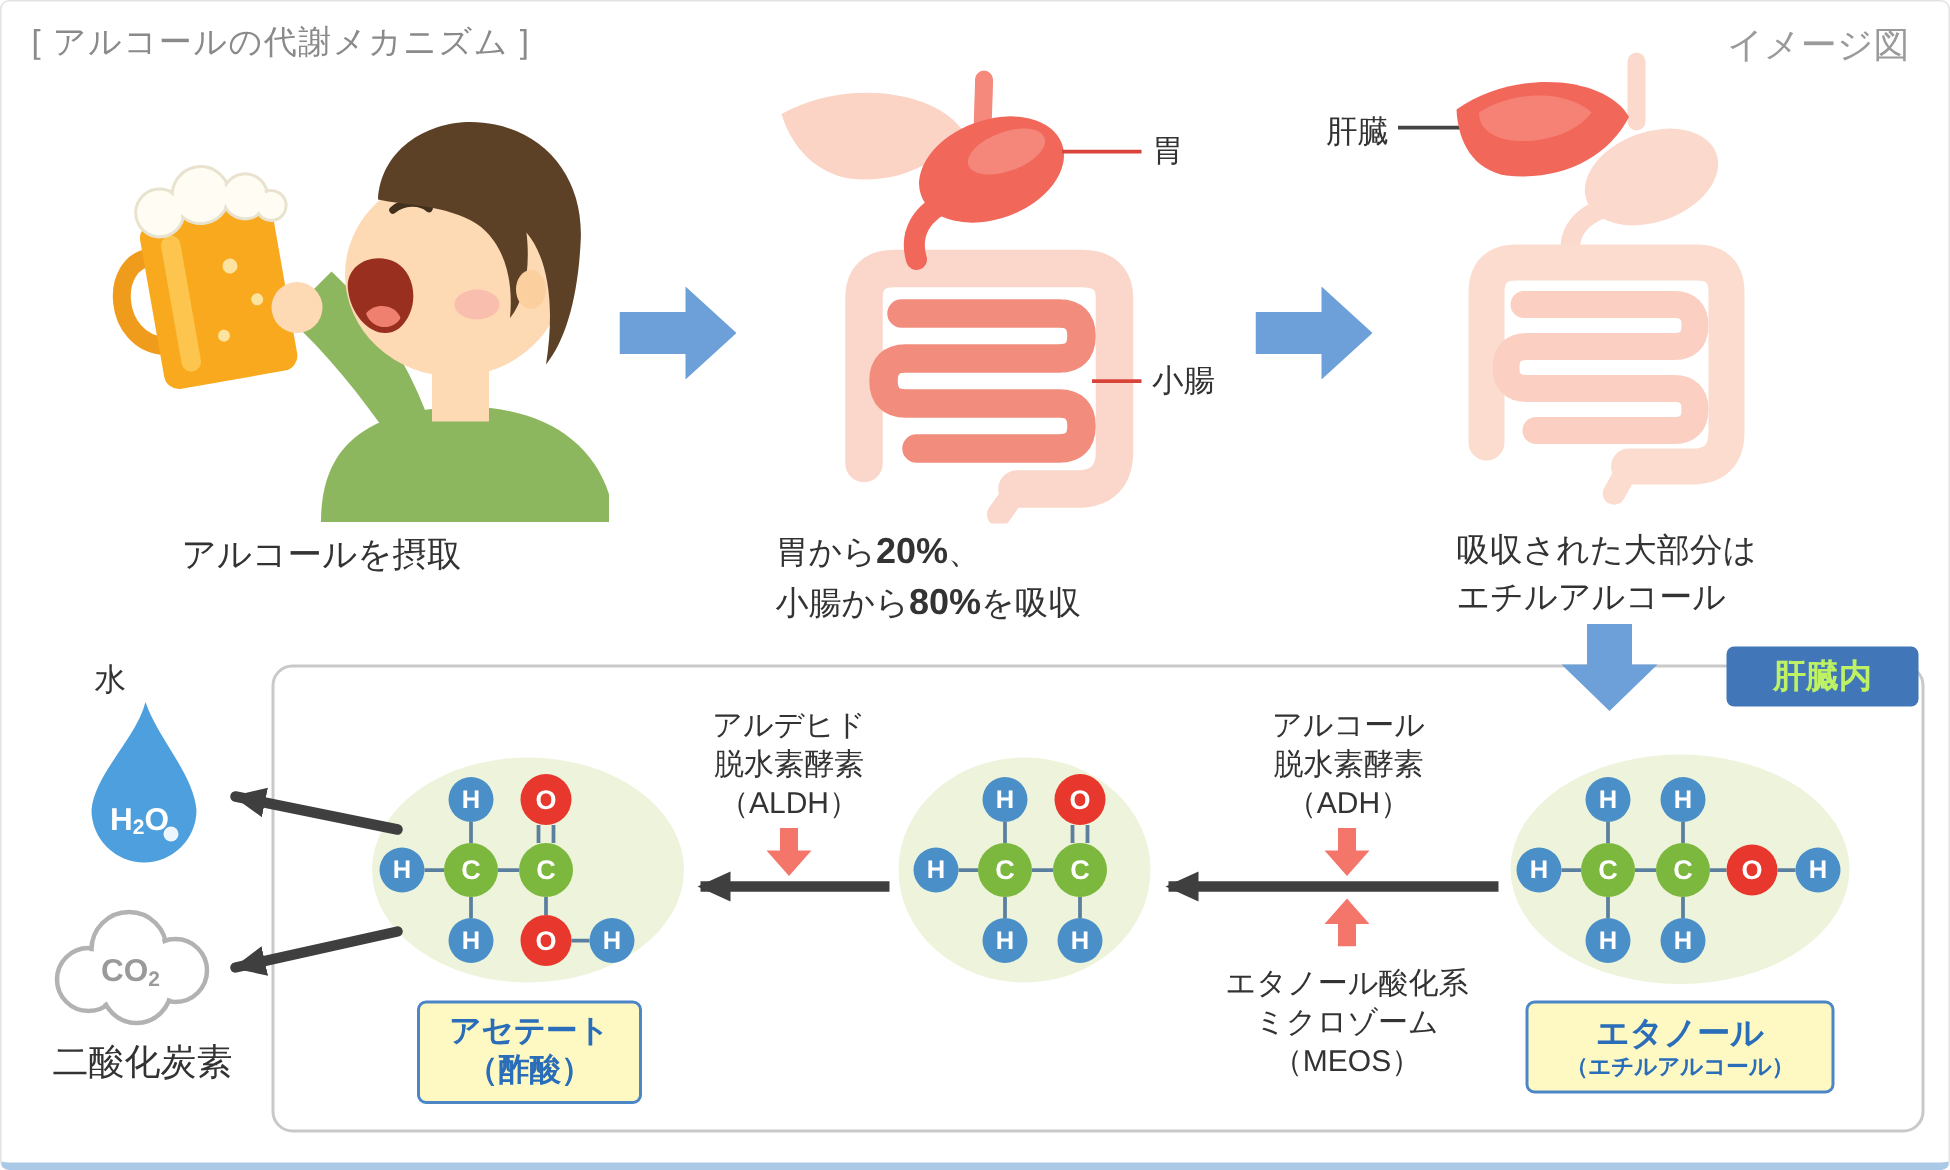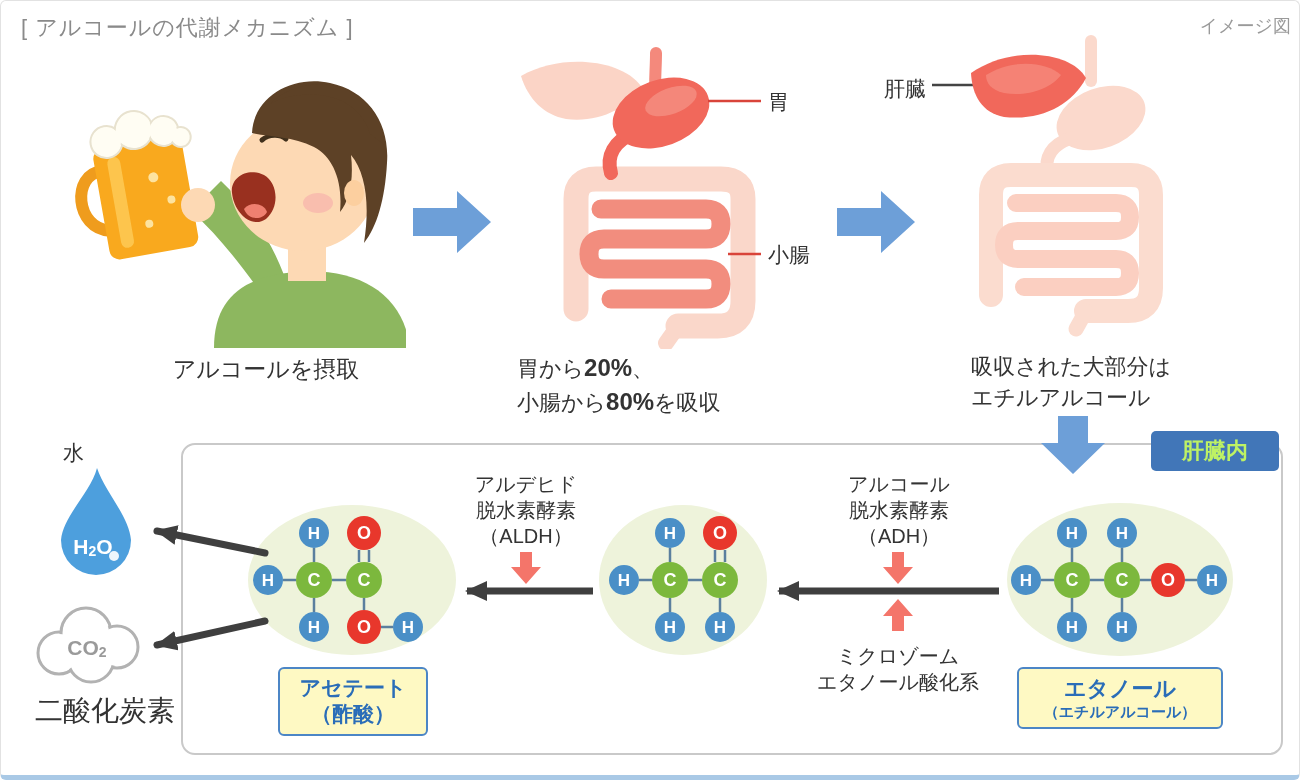--- a/index.html
+++ b/index.html
@@ -9,24 +9,24 @@
     position: relative;
     width: 1300px; height: 780px;
     background: #fff;
     border: 1px solid #e2e2e2;
     border-bottom: 5px solid #a9c9e6;
     border-radius: 6px;
     overflow: hidden;
   }
   .abs { position: absolute; }
   .title { left: 20px; top: 12px; font-size: 22px; color: #8a8a8a; letter-spacing: 1px; }
-  .note  { right: 8px; top: 13px; font-size: 18px; color: #9a9a9a; }
+  .note  { right: 26px; top: 13px; font-size: 24px; color: #9a9a9a; }
   .caption { font-size: 22px; color: #333; line-height: 1.42; }
   .caption b { font-size: 24px; }
-  .caption.center { text-align: center; }
+  .caption.center { text-align: left; }
   .enzyme { font-size: 20px; color: #333; text-align: center; line-height: 1.3; }
   .mol-ellipse { background: #eef3db; border-radius: 50%; display:flex; align-items:center; justify-content:center; }
   .mol-label {
     background: #fef9c3; border: 2px solid #4c86c6; border-radius: 6px;
     color: #2a6db8; font-weight: bold; text-align: center; line-height: 1.25;
   }
   .badge {
     background: #4176b8; color: #bef264; font-weight: bold; font-size: 22px;
     border-radius: 5px; display: flex; align-items: center; justify-content: center;
   }
@@ -291,22 +291,23 @@
     <div>アルデヒド</div>
     <div>脱水素酵素</div>
     <div>（ALDH）</div>
   </div>
   <div class="abs enzyme" style="left:828px;top:470px;width:140px;">
     <div>アルコール</div>
     <div>脱水素酵素</div>
     <div>（ADH）</div>
   </div>
   <div class="abs enzyme" style="left:797px;top:642px;width:200px;">
+    <div>エタノール酸化系</div>
     <div>ミクロゾーム</div>
-    <div>エタノール酸化系</div>
+    <div>（MEOS）</div>
   </div>
 
   <svg class="abs" style="left:510px;top:551px;" width="30" height="32" viewBox="0 0 30 32">
     <polygon points="9,0 21,0 21,15 30,15 15,32 0,15 9,15" fill="#f4756a"></polygon>
   </svg>
   <svg class="abs" style="left:882px;top:551px;" width="30" height="32" viewBox="0 0 30 32">
     <polygon points="9,0 21,0 21,15 30,15 15,32 0,15 9,15" fill="#f4756a"></polygon>
   </svg>
   <svg class="abs" style="left:882px;top:598px;" width="30" height="32" viewBox="0 0 30 32">
     <polygon points="9,32 21,32 21,17 30,17 15,0 0,17 9,17" fill="#f4756a"></polygon>
@@ -339,15 +340,15 @@
         <circle cx="62" cy="62" r="23"></circle>
     </g>
     <g fill="#fff">
       <circle cx="30" cy="56" r="19"></circle>
         <circle cx="57" cy="36" r="23"></circle>
       <circle cx="88" cy="50" r="19"></circle>
         <circle cx="62" cy="62" r="21"></circle>
     </g>
     <text x="58" y="50" text-anchor="middle" font-size="21" font-weight="bold" fill="#9a9a9a" dominant-baseline="central"><tspan>CO</tspan><tspan dy="5" font-size="14">2</tspan></text>
   </svg>
-  <div class="abs out-label" style="left:34px;top:691px;font-size:28px;">二酸化炭素</div>
+  <div class="abs out-label" style="left:34px;top:691px;font-size:24px;">二酸化炭素</div>
 
 </div>
 
 </body></html>

